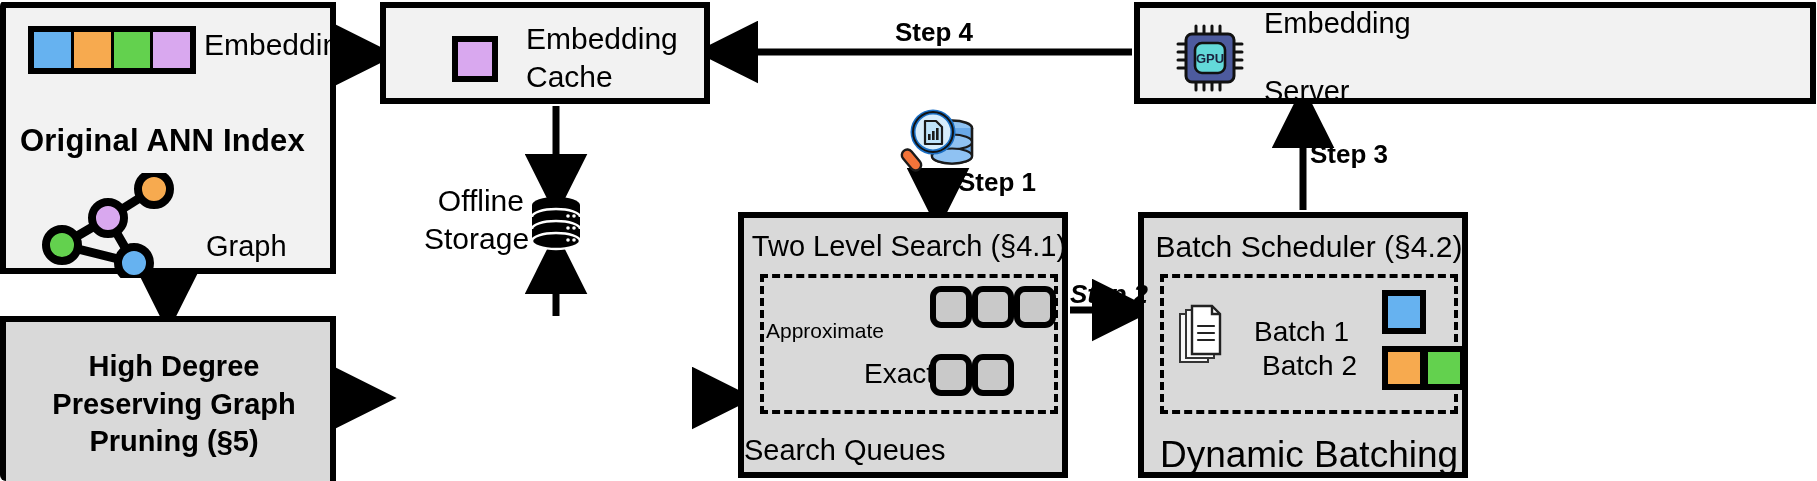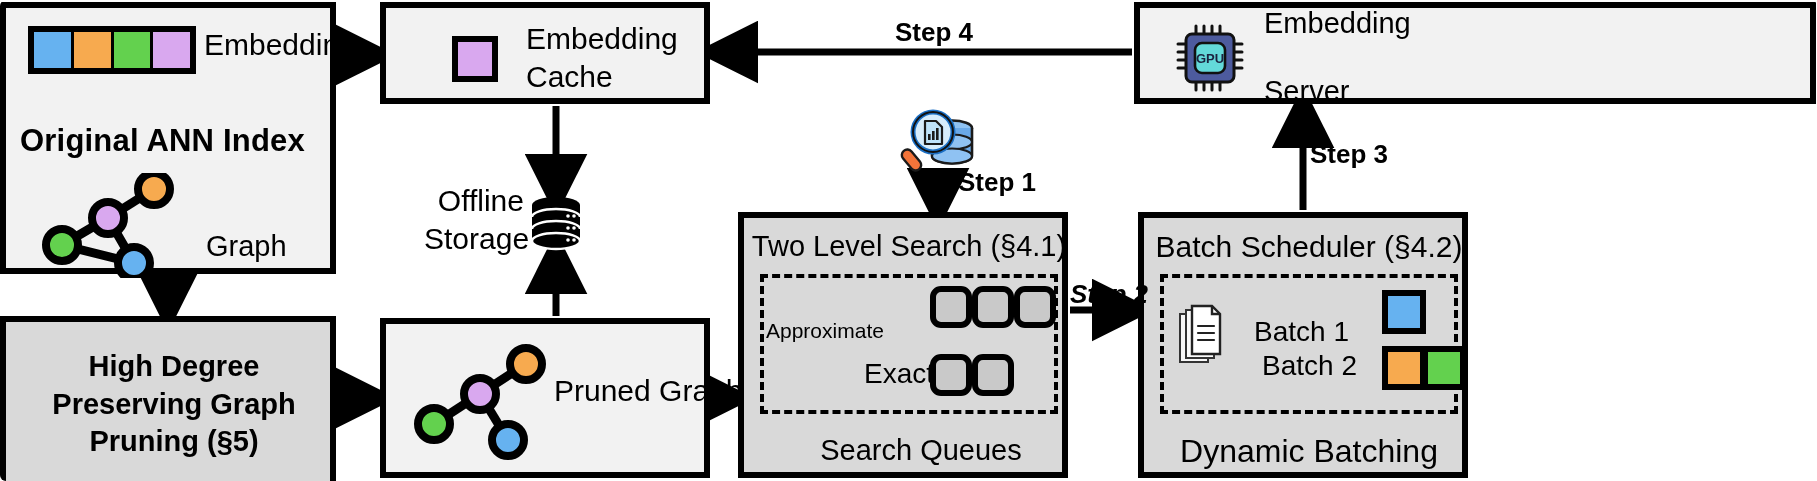--- a/index.html
+++ b/index.html
@@ -39,31 +39,31 @@
   #offline-text{left:424px;top:182px;font-size:30px;line-height:1.28;text-align:right;width:100px;}
   #db-icon{position:absolute;left:528px;top:196px;width:56px;height:56px;}
 
   
   #tls-box{left:738px;top:212px;width:330px;height:266px;}
   #tls-title{left:0px;top:12px;width:330px;text-align:center;font-size:29px;}
   #tls-dash{position:absolute;left:16px;top:56px;width:298px;height:140px;border:4px dashed #000;box-sizing:border-box;}
   #tls-approx-label{left:22px;top:72px;font-size:21px;margin-top:29px;}
   #tls-exact-label{left:120px;top:140px;font-size:28px;}
   .queue-slot{position:absolute;width:42px;height:42px;border:6px solid #000;border-radius:11px;background:#c9c9c9;box-sizing:border-box;}
-  #tls-foot{left:12px;top:216px;width:330px;text-align:center;font-size:29px;}
+  #tls-foot{left:0px;top:216px;width:330px;text-align:left;font-size:29px;}
 
   
   #bs-box{left:1138px;top:212px;width:330px;height:266px;}
   #bs-title{left:0px;top:12px;width:330px;text-align:center;font-size:30px;}
   #bs-dash{position:absolute;left:16px;top:56px;width:298px;height:140px;border:4px dashed #000;box-sizing:border-box;}
   #docs-icon{position:absolute;left:34px;top:86px;width:54px;height:64px;}
   #batch1-label{left:110px;top:76px;font-size:28px;margin-top:22px;}
   #batch2-label{left:110px;top:132px;font-size:28px;margin-left:8px;}
   .sq{position:absolute;width:44px;height:44px;border:6px solid #000;box-sizing:border-box;}
-  #bs-foot{left:0px;top:216px;width:330px;text-align:center;font-size:32px;}
+  #bs-foot{left:0px;top:216px;width:330px;text-align:center;font-size:37px;}
 
   
   #ers-box{left:1134px;top:2px;width:682px;height:102px;}
   #gpu-icon{position:absolute;left:36px;top:16px;width:68px;height:68px;}
   #ers-text{left:124px;top:-2px;font-size:29px;line-height:1.18;}
 
   
   #uq-label{left:752px;top:124px;font-size:30px;font-weight:bold;}
   #uq-icon{position:absolute;left:900px;top:106px;width:78px;height:70px;}
 
@@ -135,34 +135,20 @@
 
   <div class="box gray" id="hdp-box">
     <div class="lbl" id="hdp-text">High Degree Preserving Graph Pruning (§5)</div>
   </div>
 
   <div class="box" id="cache-box">
     <div id="cache-square"></div>
     <div class="lbl" id="cache-text"><span>Embedding</span><br><span>Cache</span></div>
   </div>
 
-  <div class="box" id="pruned-box">
-    <svg id="pruned-graph" viewBox="0 0 150 120">
-      <g stroke="#000" stroke-width="9" stroke-linecap="round">
-        <line x1="28" y1="82" x2="74" y2="52"></line>
-        <line x1="74" y1="52" x2="120" y2="22"></line>
-        <line x1="74" y1="52" x2="102" y2="98"></line>
-      </g>
-      <circle cx="120" cy="22" r="16" fill="#f7aa4f" stroke="#000" stroke-width="8"></circle>
-      <circle cx="74" cy="52" r="16" fill="#d9a8ef" stroke="#000" stroke-width="8"></circle>
-      <circle cx="28" cy="82" r="16" fill="#63d14e" stroke="#000" stroke-width="8"></circle>
-      <circle cx="102" cy="98" r="16" fill="#66b2f0" stroke="#000" stroke-width="8"></circle>
-    </svg>
-    <div class="lbl" id="pruned-label">Pruned Graph</div>
-  </div>
 
   <div class="lbl" id="offline-text"><span>Offline</span><br><span>Storage</span></div>
   <svg id="db-icon" viewBox="0 0 56 56">
     <ellipse cx="28" cy="9" rx="24" ry="8" fill="#000"></ellipse>
     <rect x="4" y="9" width="48" height="12" fill="#000"></rect>
     <ellipse cx="28" cy="21" rx="24" ry="8" fill="#000" stroke="#fff" stroke-width="2.5"></ellipse>
     <rect x="4" y="21" width="48" height="12" fill="#000"></rect>
     <ellipse cx="28" cy="33" rx="24" ry="8" fill="#000" stroke="#fff" stroke-width="2.5"></ellipse>
     <rect x="4" y="33" width="48" height="12" fill="#000"></rect>
     <ellipse cx="28" cy="45" rx="24" ry="8" fill="#000" stroke="#fff" stroke-width="2.5"></ellipse>

